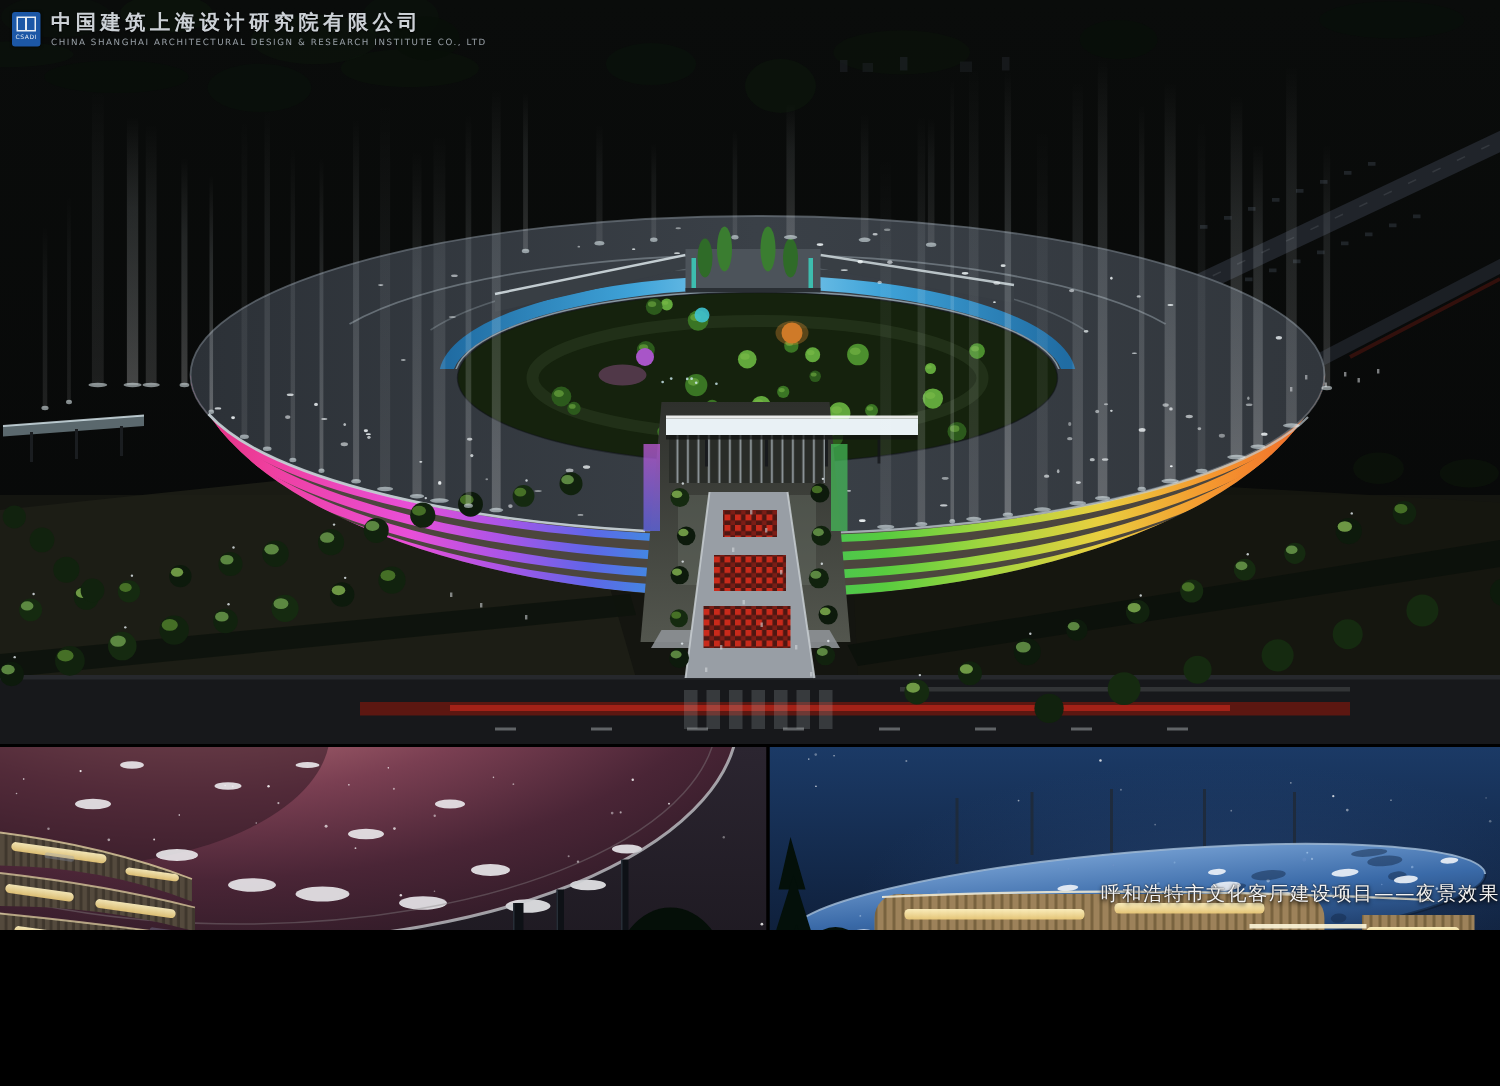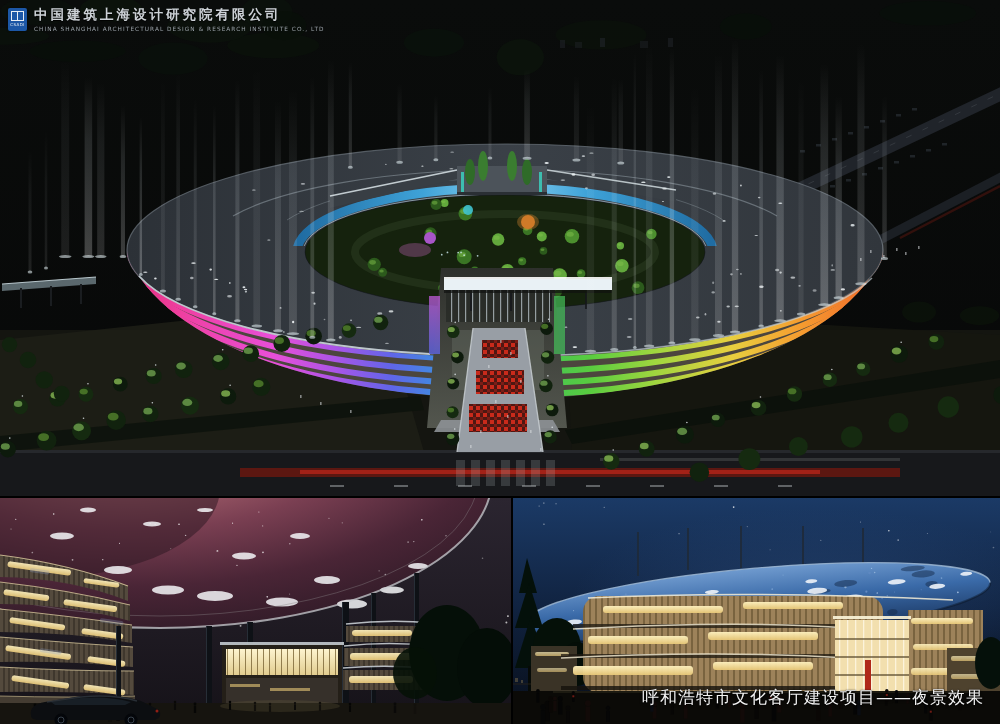--- a/index.html
+++ b/index.html
@@ -1,30 +1,30 @@
 <!DOCTYPE html>
 <html><head>
 <meta charset="utf-8">
 <style>
   html,body{margin:0;padding:0;background:#000;}
-  .board{position:relative;width:1000px;height:724px;background:#000;overflow:hidden;
+  .board{position:relative;width:1000px;height:620px;background:#000;overflow:hidden;
          font-family:"DejaVu Sans","Liberation Sans",sans-serif;}
   .panel{position:absolute;display:block;}
   #main-view{left:0;top:0;}
   #bl-view{left:0;top:498px;}
   #br-view{left:513px;top:498px;}
   .header{position:absolute;left:8px;top:6px;display:flex;align-items:center;gap:7px;z-index:5;}
   .logo{width:19px;height:23px;background:#1c57a6;border-radius:2px;display:flex;flex-direction:column;
         align-items:center;justify-content:center;gap:2px;box-shadow:0 0 2px rgba(0,0,0,.6);}
   .logo-mark{width:11px;height:8px;border:1px solid #e8eef4;
         background:linear-gradient(90deg,transparent 44%,#e8eef4 44%,#e8eef4 56%,transparent 56%);}
   .logo-acronym{font-size:4px;line-height:4px;color:#e8eef4;letter-spacing:.4px;}
   .company-cn{font-size:13.5px;color:#ccd1d6;letter-spacing:3px;font-weight:600;text-shadow:0 1px 1px #000;}
   .company-en{font-size:5.8px;color:#9aa1a8;letter-spacing:1.05px;margin-top:2px;}
-  .caption{position:absolute;right:16px;bottom:15px;font-size:17px;color:#f2f2f2;letter-spacing:1px;
+  .caption{position:absolute;right:0;bottom:15px;font-size:13px;color:#f2f2f2;letter-spacing:1px;
         text-shadow:0 1px 3px rgba(0,0,0,.9),0 0 1px #000;z-index:5;}
 </style>
 </head>
 <body>
 
 <div class="board">
 
 <svg id="main-view" class="panel" width="1000" height="496" viewBox="0 0 1000 496">
   <defs>
     <linearGradient id="skyM" x1="0" y1="0" x2="0" y2="1">

